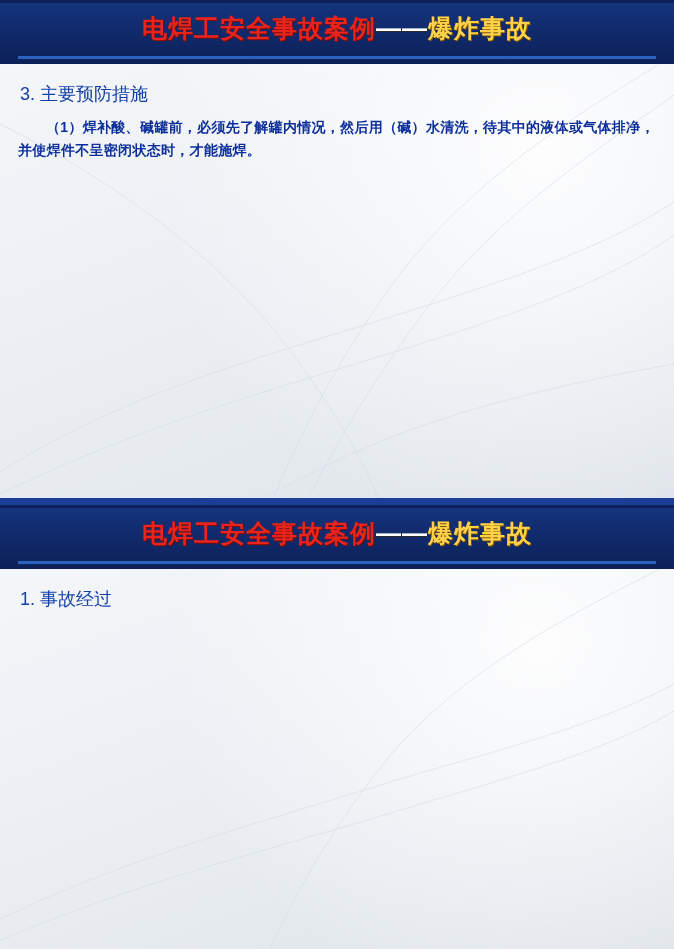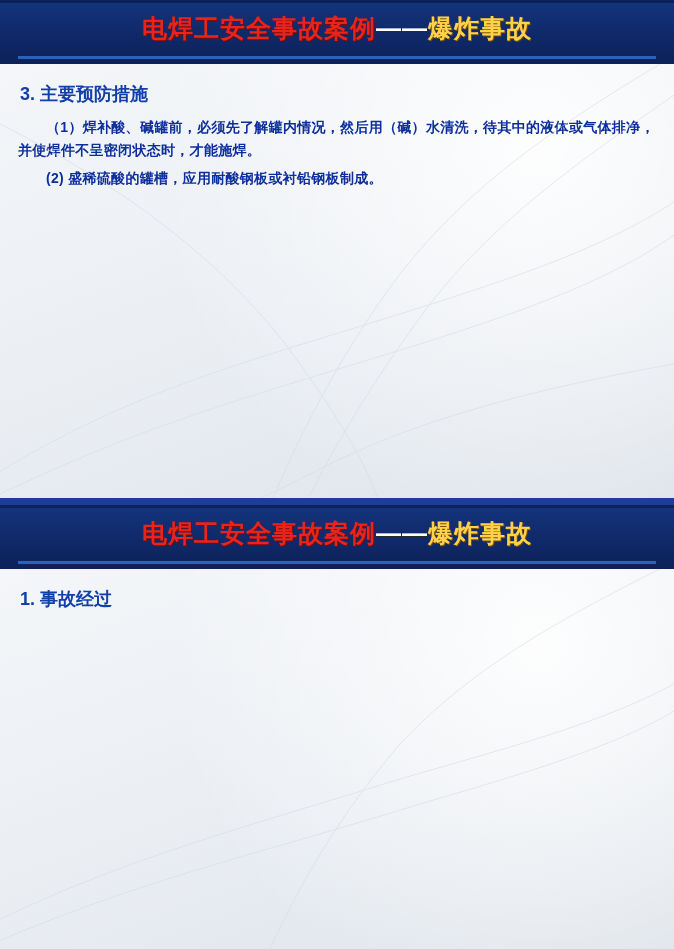--- a/index.html
+++ b/index.html
@@ -90,21 +90,21 @@
     opacity: 0.55;
   }
   .line-red {
     color: #d6241b;
     font-weight: bold;
     font-size: 18px;
     margin: 2px 0 10px 2px;
   }
   .line-blue {
     color: #123fa8;
-    font-weight: bold;
+    font-weight: normal;
     font-size: 18px;
     margin: 4px 0 10px 2px;
   }
   .para {
     color: #0d2f9c;
     font-weight: bold;
     font-size: 14px;
     line-height: 1.62;
     margin: 0 0 6px 0;
     text-indent: 2em;
@@ -157,21 +157,20 @@
           <path d="M-20,440 C140,360 260,330 420,280 C540,242 640,205 700,150"></path>
           <path d="M660,0 C560,60 470,120 400,210 C340,290 300,370 270,441"></path>
           <path d="M690,20 C590,90 500,150 430,240 C370,320 330,390 305,441"></path>
           <path d="M0,60 C120,120 230,200 300,300 C350,370 370,410 380,441"></path>
           <path d="M674,300 C560,320 430,350 330,400 C280,425 250,441 240,441"></path>
         </g>
       </svg>
 
       <div class="line-blue">3. 主要预防措施</div>
       <p class="para">（1）焊补酸、碱罐前，必须先了解罐内情况，然后用（碱）水清洗，待其中的液体或气体排净，并使焊件不呈密闭状态时，才能施焊。</p>
-      <p class="para">(2) 盛稀硫酸的罐槽，应用耐酸钢板或衬铅钢板制成。</p>
     </div>
     <div class="bottom-strip"></div>
   </section>
 
   <div class="slide-gap"></div>
 
   <section class="slide slide-2">
     <div class="header-band">
       <div class="edge-top"></div>
       <div class="header-title">

